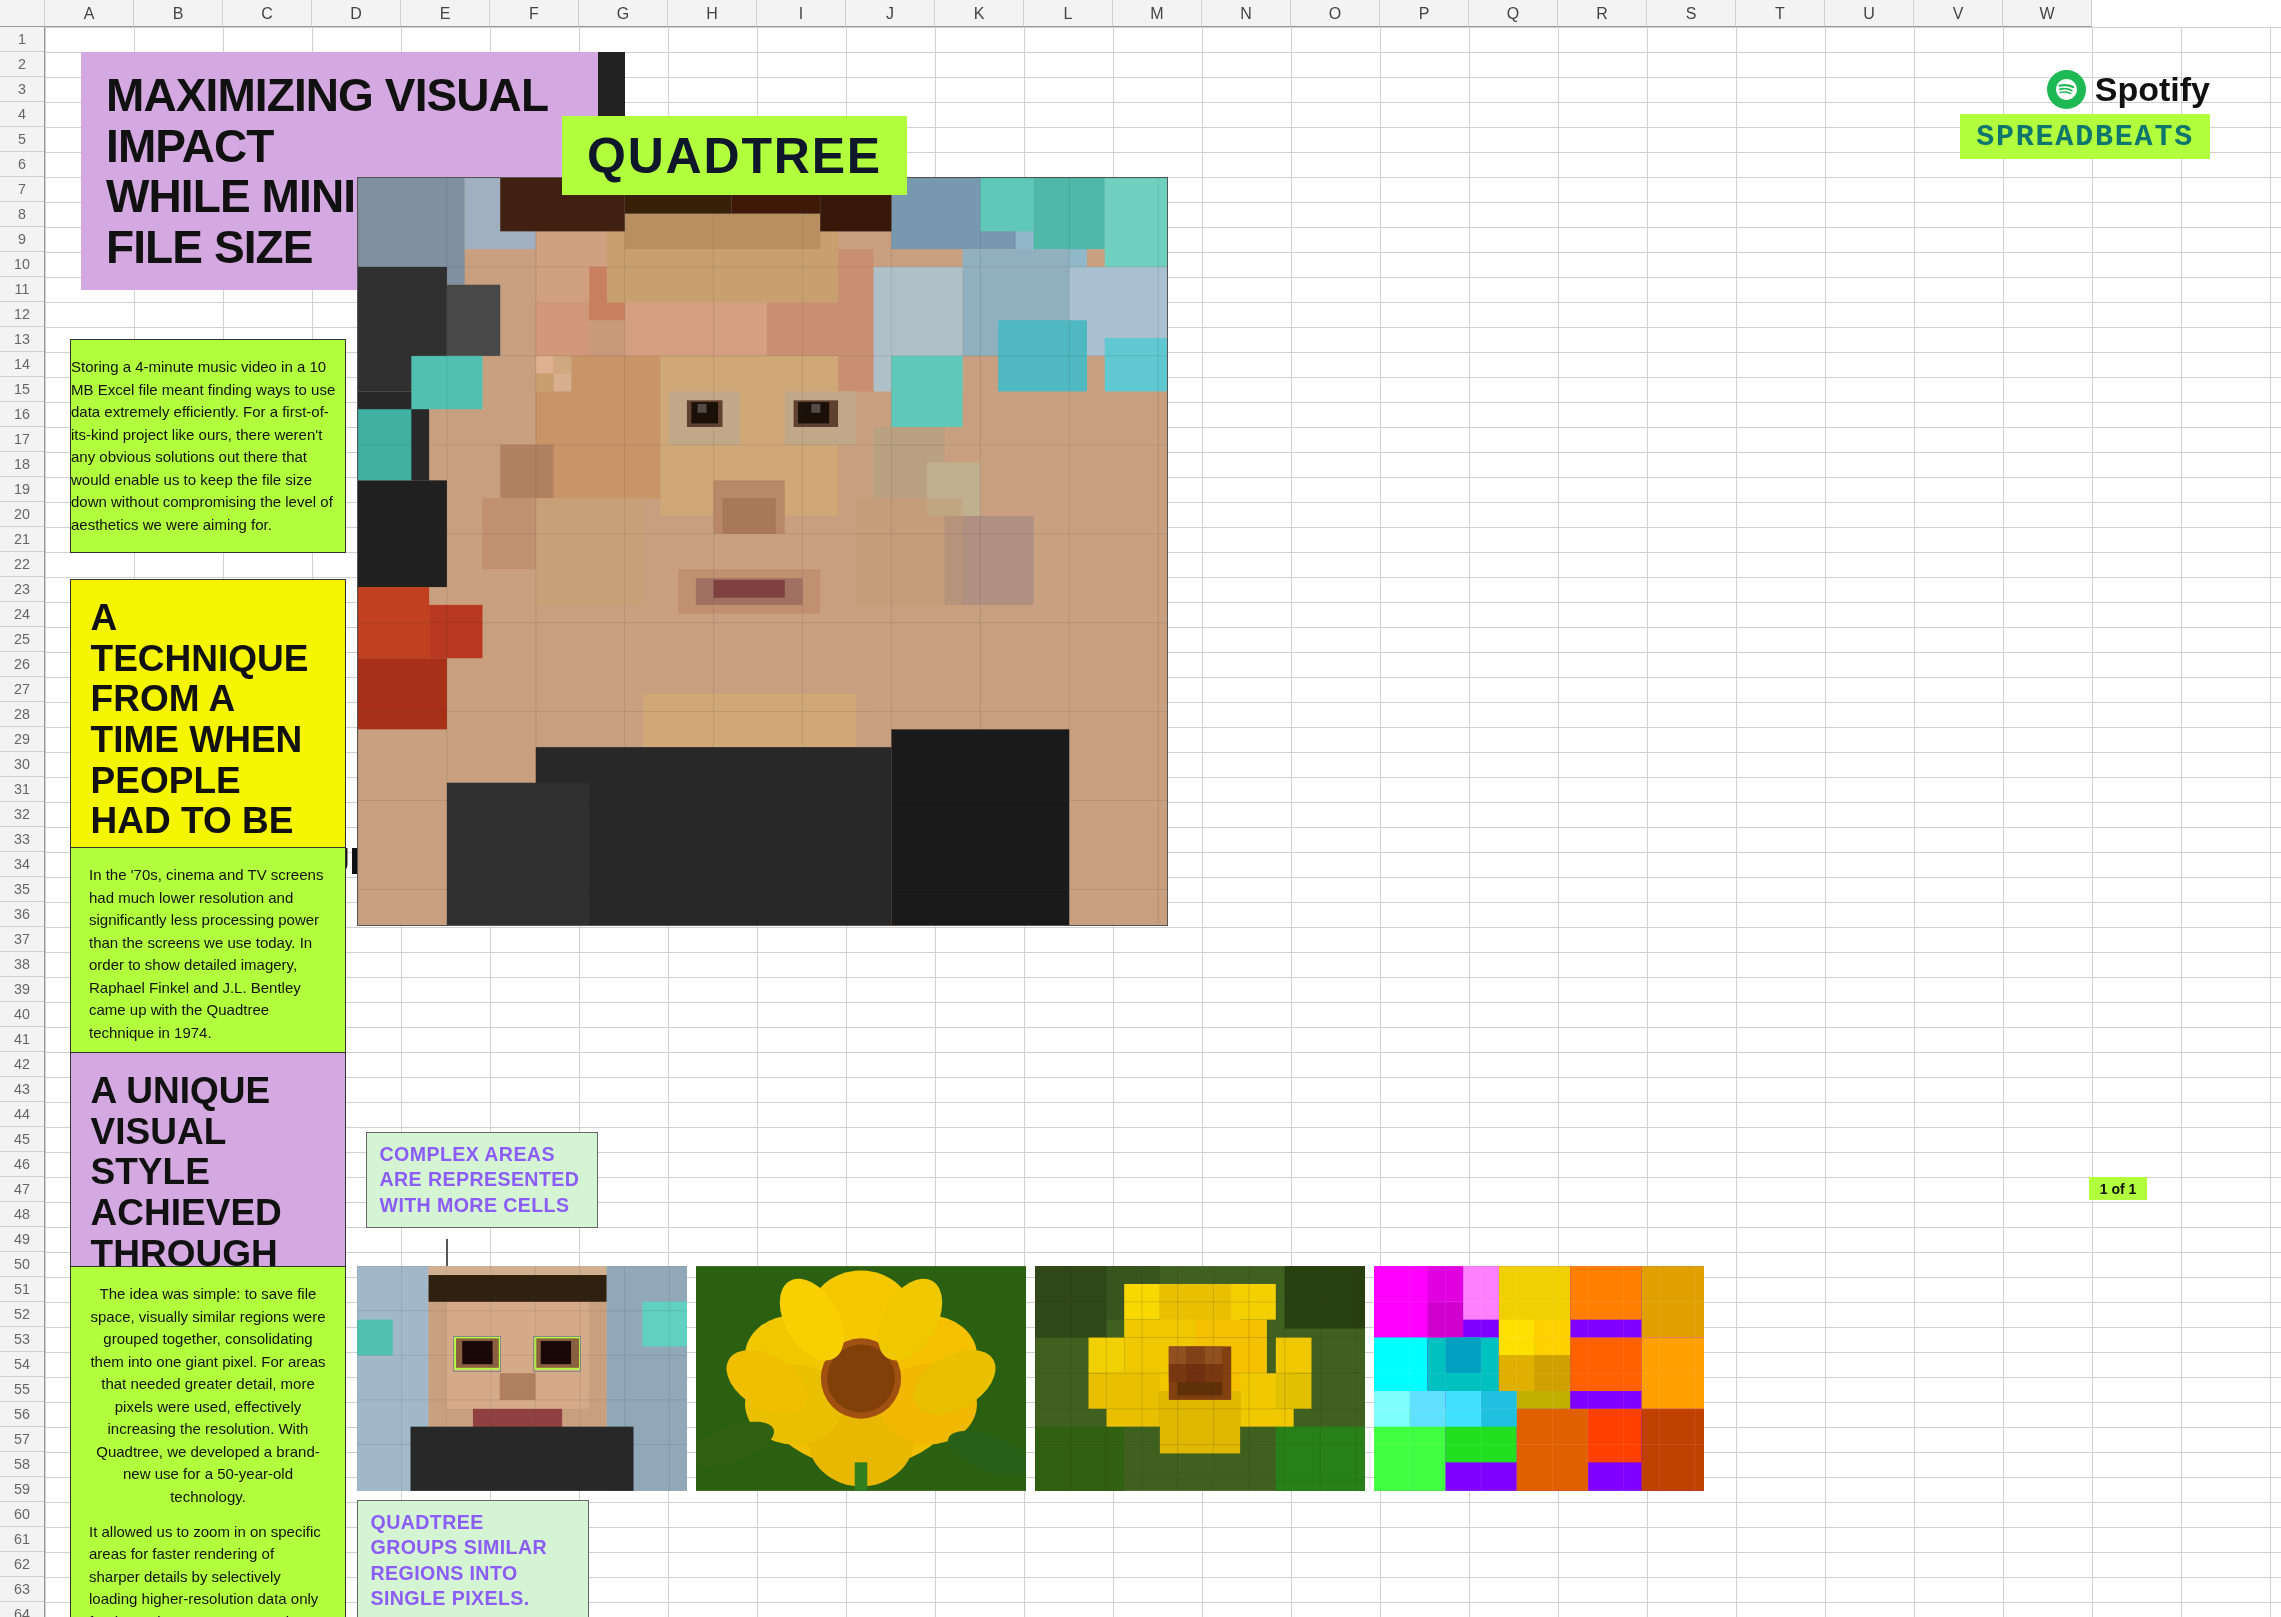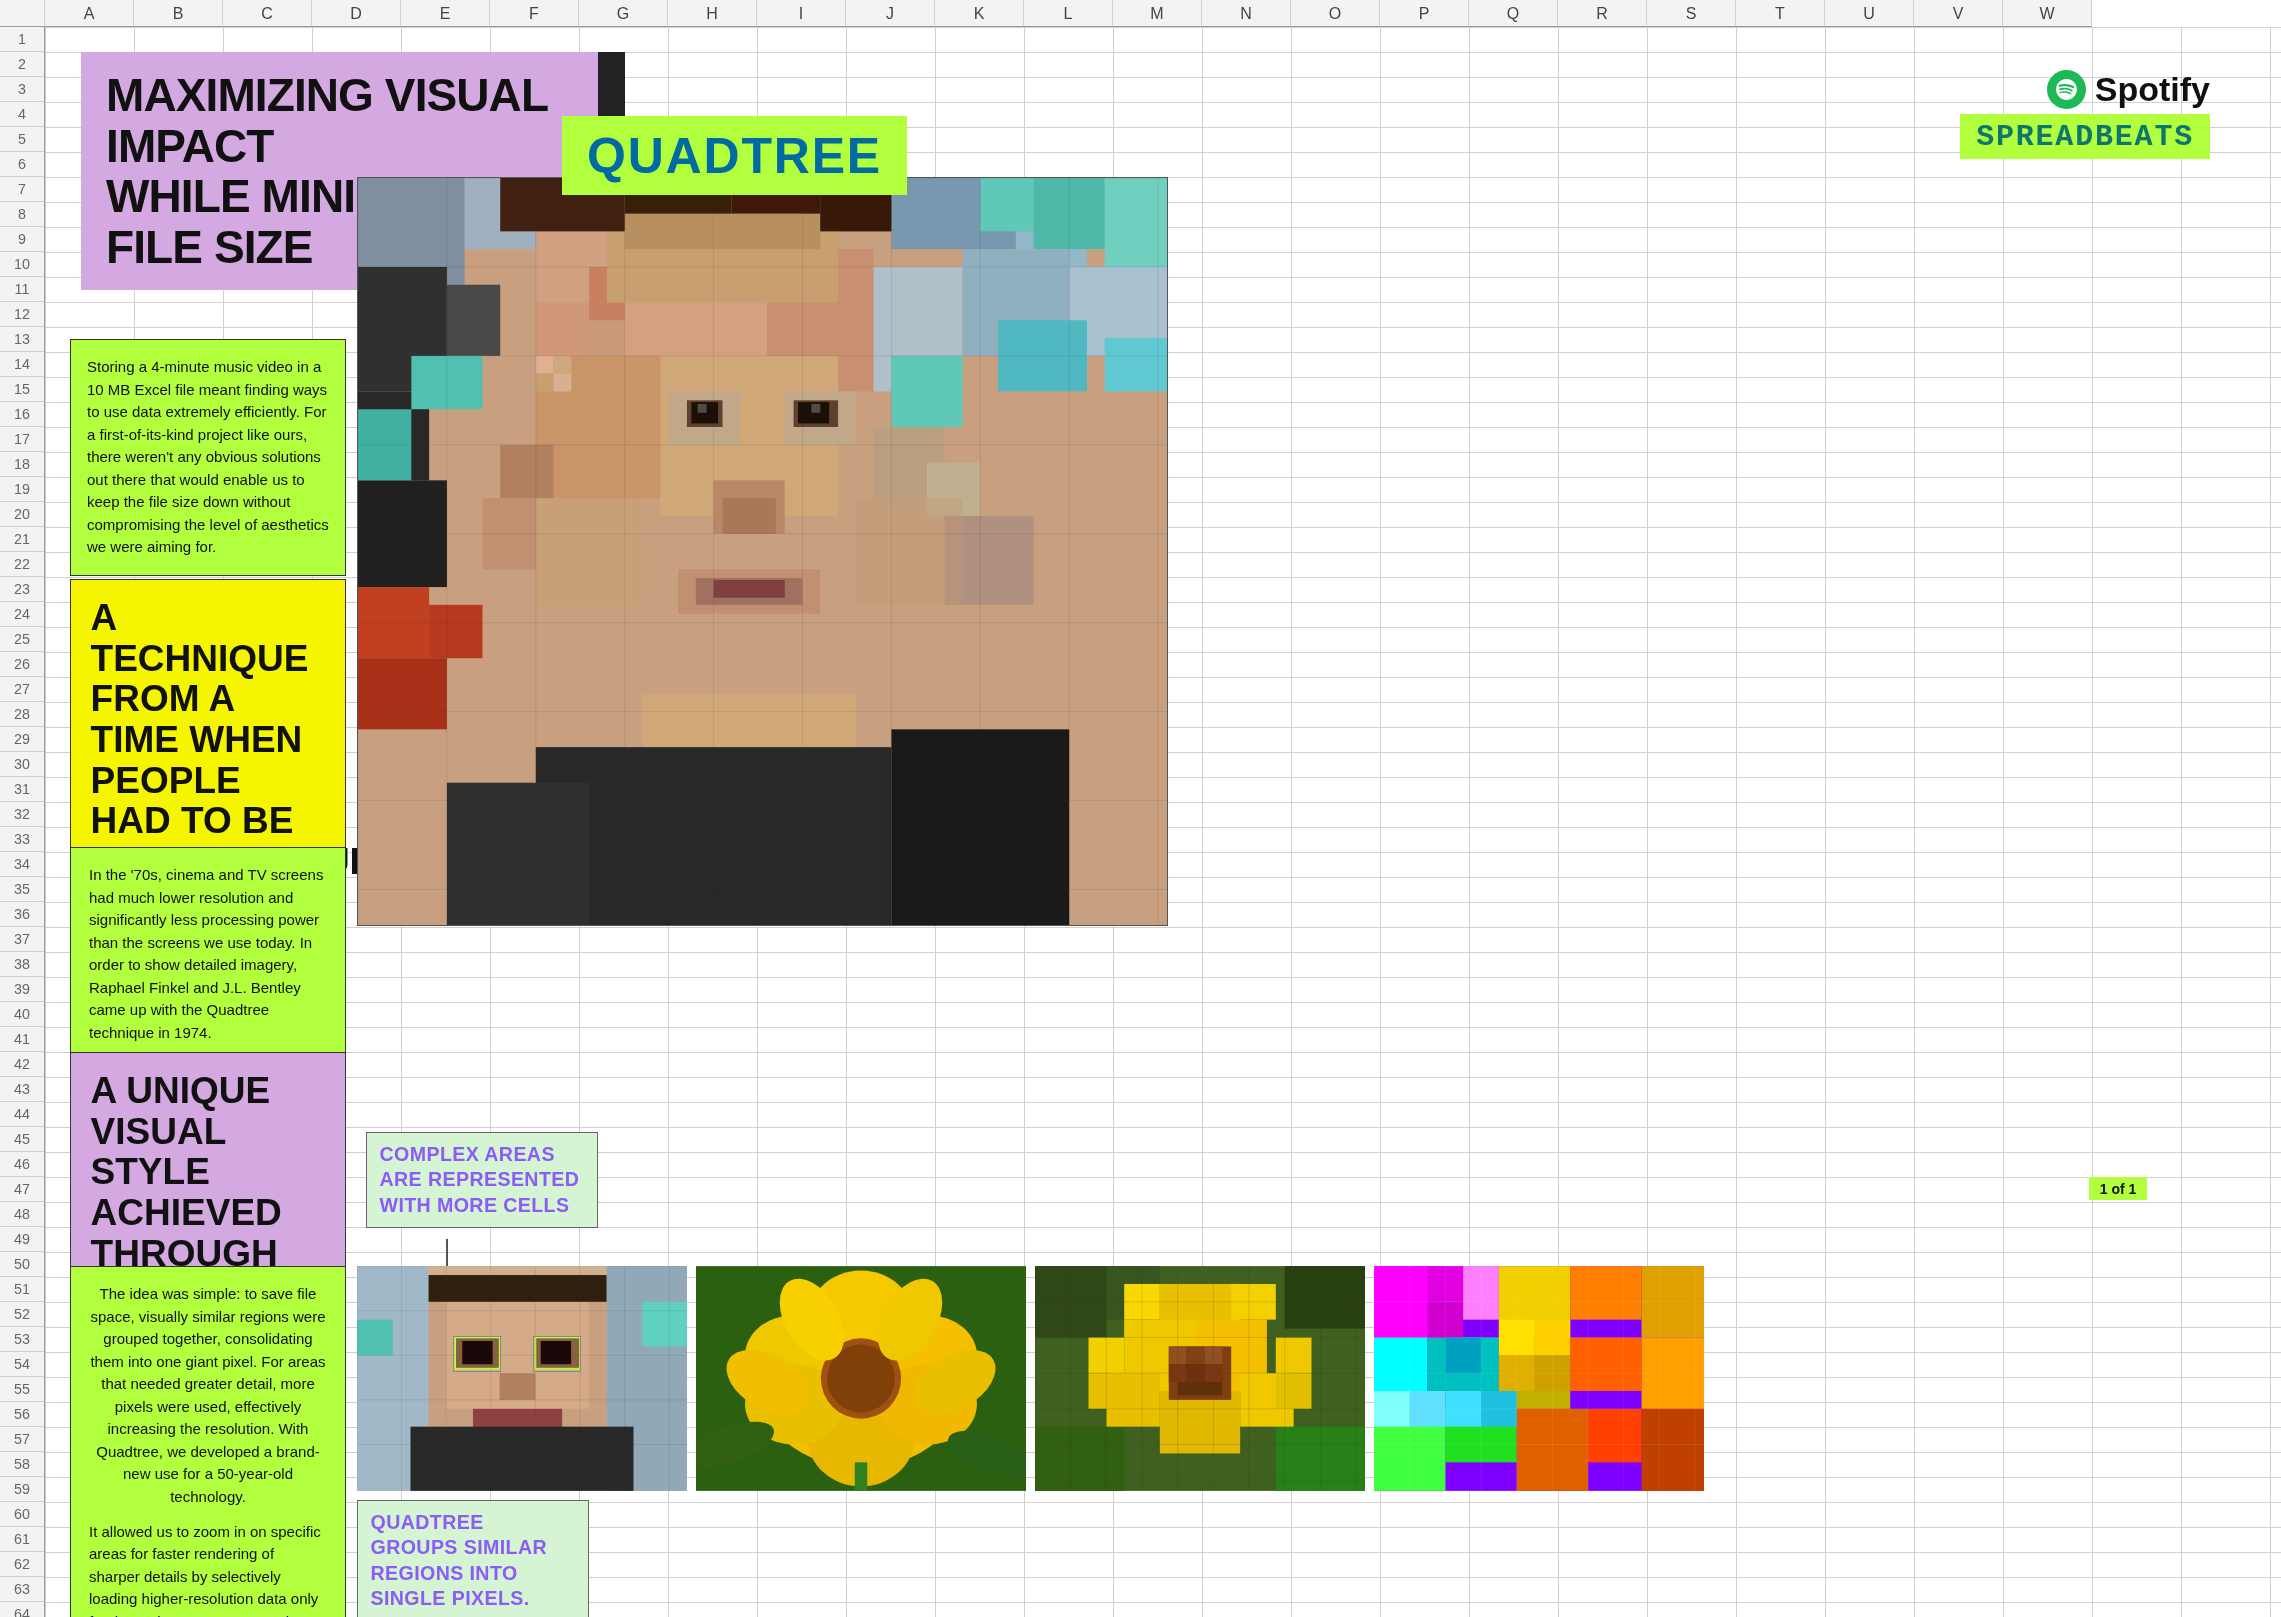--- a/index.html
+++ b/index.html
@@ -104,21 +104,21 @@
       position: absolute;
       top: 89px;
       left: 517px;
       background: #b2ff3e;
       padding: 10.7px 25px;
       z-index: 5;
     }
     .quadtree-text {
       font-size: 50px;
       font-weight: 900;
-      color: #0369a1;
+      color: #0f172a;
       font-family: 'Arial Black', Arial, sans-serif;
       text-transform: uppercase;
       letter-spacing: 1.8px;
     }
 
     
     .spotify-area {
       position: absolute;
       top: 43px;
       right: 71px;
@@ -158,21 +158,21 @@
       font-family: 'Courier New', monospace;
       letter-spacing: 1.8px;
     }
 
     
     .intro-box {
       position: absolute;
       top: 312px;
       left: 25px;
       background: #b2ff3e;
-      padding: 16px 16px;
+      padding: 16px 0;
       width: 276px;
       border: 1.8px solid #333;
     }
     .intro-text {
       font-size: 15px;
       color: #111;
       line-height: 1.5;
     }
 
     

